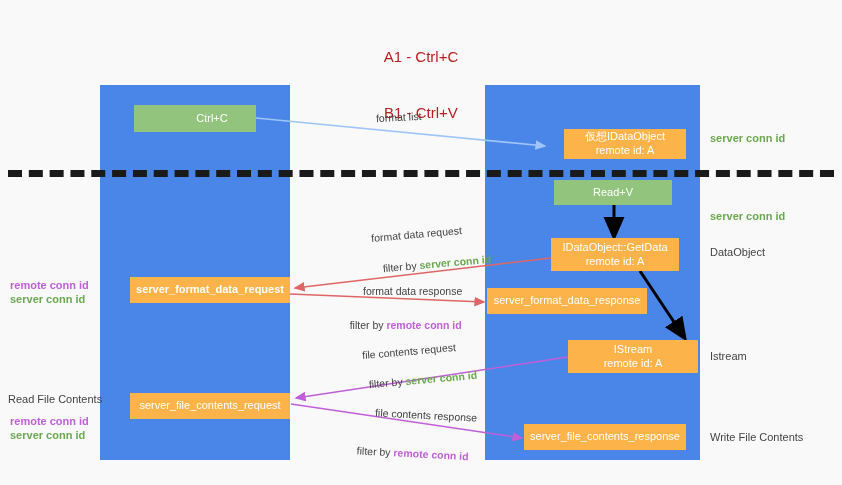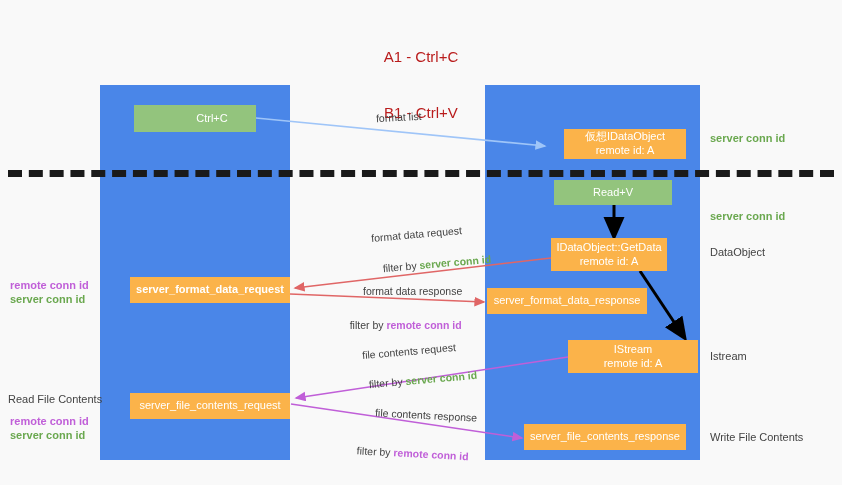--- a/index.html
+++ b/index.html
@@ -118,21 +118,21 @@
 
   <div class="node orange" style="left:552px;top:129px;width:122px;height:30px;flex-direction:column;margin-left:12px;">
     <span>仮想IDataObject</span>
     <span>remote id: A</span>
   </div>
 
   <div class="node green" style="left:554px;top:180px;width:118px;height:25px;">
     <span>Read+V</span>
   </div>
 
-  <div class="node orange" style="left:551px;top:238px;width:116px;height:33px;flex-direction:column;">
+  <div class="node orange" style="left:551px;top:238px;width:128px;height:33px;flex-direction:column;">
     <span>IDataObject::GetData</span>
     <span>remote id: A</span>
   </div>
 
   <div class="node orange" style="left:568px;top:340px;width:130px;height:33px;flex-direction:column;">
     <span>IStream</span>
     <span>remote id: A</span>
   </div>
 
   <div class="node orange" style="left:130px;top:277px;width:160px;height:26px;font-weight:bold;">

